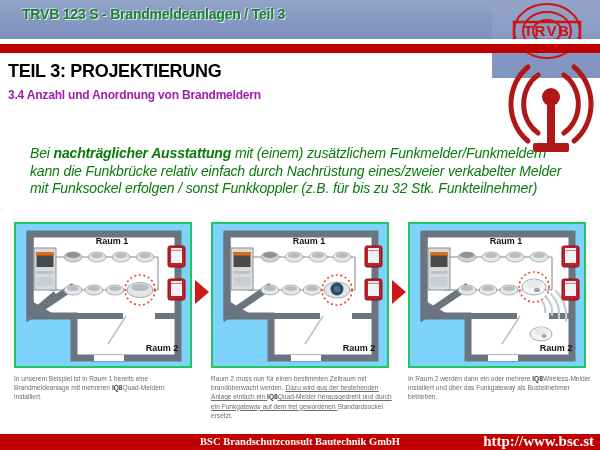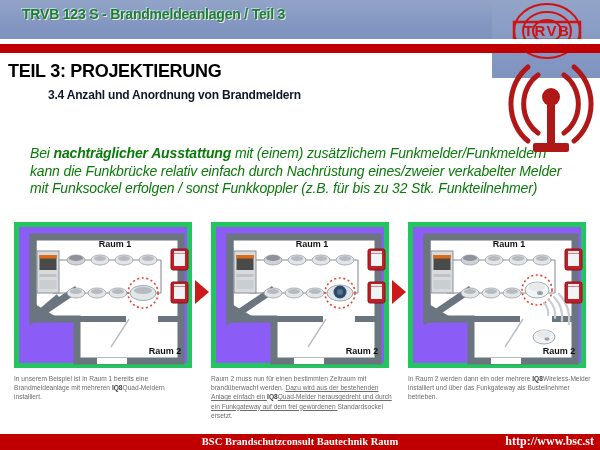--- a/index.html
+++ b/index.html
@@ -23,36 +23,36 @@
     background:linear-gradient(to bottom,#93a4c8 0%,#8498c2 62%,#8094c0 100%);
     overflow:hidden;}
   .logo-box .lsplit{position:absolute;left:0;top:39px;width:108px;height:5px;background:#fff;}
   .logo-box .lred{position:absolute;left:0;top:44px;width:108px;height:9px;background:#c00000;}
   .logo-svg{position:absolute;left:14px;top:2px;}
 
   
   .h-teil{position:absolute;left:8px;top:61px;font-size:18px;font-weight:bold;
     color:#000;letter-spacing:-0.3px;}
   .h-sub{position:absolute;left:8px;top:88px;font-size:12px;font-weight:bold;
-    color:#0f172a;letter-spacing:-0.2px;margin-left:40px;}
+    color:#a21caf;letter-spacing:-0.2px;}
 
   
   .g-title{position:absolute;left:30px;top:125px;font-size:14.5px;font-weight:bold;
     font-style:italic;color:#087608;letter-spacing:-0.2px;white-space:nowrap;}
   .g-body{position:absolute;left:30px;top:145px;width:545px;font-size:14px;
     font-style:italic;color:#0a7a0a;line-height:17.5px;letter-spacing:-0.15px;}
   .g-body b{font-weight:bold;}
 
   
   .antenna{position:absolute;left:505px;top:57px;}
 
   
   .panels{position:absolute;left:14px;top:222px;width:572px;height:146px;}
   .panel{position:absolute;top:0;width:178px;height:146px;
-    background:#8b5cf6;border:5px solid #22c55e;box-sizing:border-box;}
+    background:#7dd3fc;border:2px solid #22c55e;box-sizing:border-box;}
   .p1{left:0;}
   .p2{left:197px;}
   .p3{left:394px;}
   .arrow{position:absolute;top:56px;width:18px;height:28px;}
 
   
   .caps{position:absolute;left:14px;top:374px;width:572px;}
   .cap{position:absolute;top:0;width:184px;font-size:6.6px;color:#6d6d6d;
     line-height:9.2px;letter-spacing:0px;}
   .cap b{font-weight:bold;color:#3b3b3b;}
@@ -60,21 +60,21 @@
   .c1{left:0;width:180px;}
   .c2{left:197px;width:184px;}
   .c3{left:394px;width:186px;}
 
   
   .footer{position:absolute;left:0;top:434px;width:600px;height:16px;background:#c00000;}
   .foot-txt{position:absolute;left:0;top:434px;width:600px;height:16px;
     line-height:16px;text-align:center;color:#fff;font-size:10.5px;
     font-family:"Liberation Serif",serif;font-weight:bold;}
   .foot-url{position:absolute;right:6px;top:433px;height:16px;line-height:16px;
-    color:#fff;font-size:12px;font-weight:bold;
+    color:#fff;font-size:15px;font-weight:bold;
     font-family:"Liberation Serif",serif;}
 </style>
 </head>
 <body>
 
 <div class="slide">
 
   <div class="hdr-blue"></div>
   <div class="hdr-white"></div>
   <div class="hdr-red"></div>
@@ -329,16 +329,16 @@
 
   <div class="caps">
     <div class="cap c1"><span>In unserem Beispiel ist in Raum 1 bereits eine Brandmeldeanlage mit mehreren </span><b>IQ8</b><span>Quad-Meldern installiert.</span></div>
 
     <div class="cap c2"><span>Raum 2 muss nun für einen bestimmten Zeitraum mit brandüberwacht werden. </span><u>Dazu wird aus der bestehenden Anlage einfach ein </u><b>IQ8</b><u>Quad-Melder herausgedreht und durch ein Funkgateway auf dem frei gewordenen </u><span>Standardsockel ersetzt.</span></div>
 
     <div class="cap c3"><span>In Raum 2 werden dann ein oder mehrere </span><b>IQ8</b><span>Wireless-Melder installiert und über das Funkgateway als Busteilnehmer betrieben.</span></div>
   </div>
 
   <div class="footer"></div>
-  <div class="foot-txt">BSC Brandschutzconsult Bautechnik Raum</div>
+  <div class="foot-txt">BSC Brandschutzconsult Bautechnik GmbH</div>
   <div class="foot-url">http://www.bsc.st</div>
 
 </div>
 
 </body></html>

